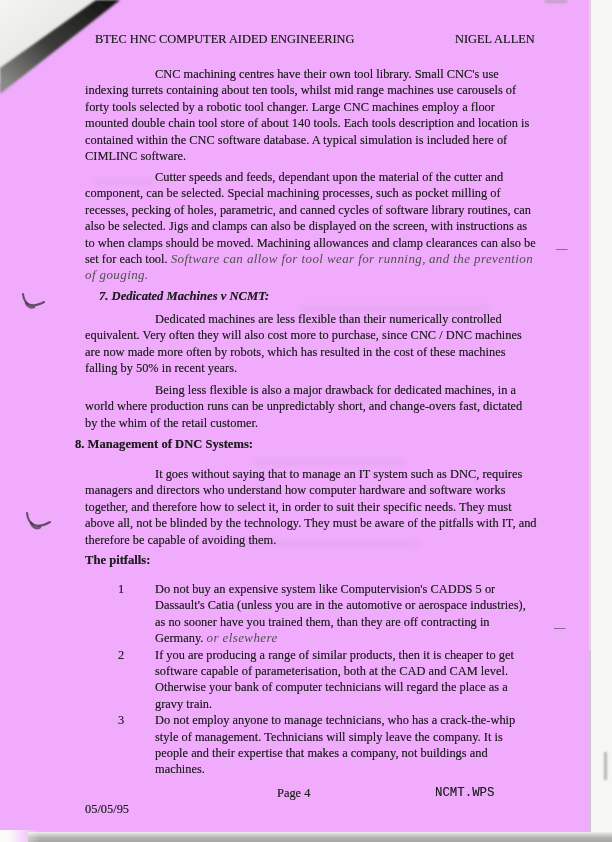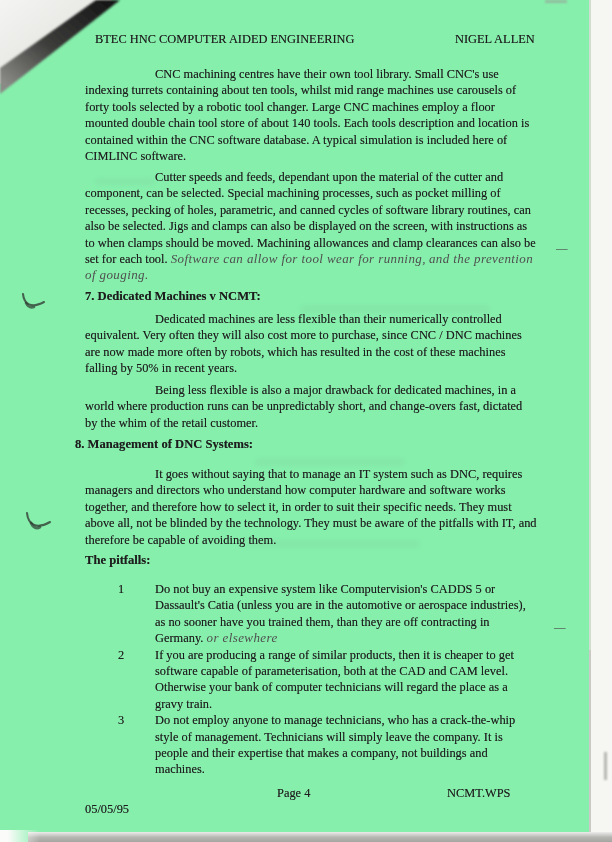--- a/index.html
+++ b/index.html
@@ -4,21 +4,21 @@
 <style>
   html,body { margin:0; padding:0; }
   body {
     width:612px; height:842px;
     background:#ffffff;
     font-family:"Liberation Serif","DejaVu Serif",serif;
     color:#1d1d1d;
   }
   .page {
     position:relative; width:612px; height:842px; overflow:hidden;
-    background:#86efac;
+    background:#f0abfc;
   }
   .txt {
     position:absolute; font-size:12.4px; line-height:16.4px;
     text-shadow:0 0 0.5px rgba(40,40,40,0.55);
   }
   .indent { text-indent:70px; }
   .heading { font-weight:bold; font-size:12.6px; }
   .hw {
     font-style:italic; color:#4f4f4f; font-size:13px;
     letter-spacing:0.4px; text-shadow:none;
@@ -97,21 +97,21 @@
 
   <div class="txt indent" style="left:85px; top:66px; width:450px;">CNC machining centres have their own tool library. Small CNC's use indexing turrets containing about ten tools, whilst mid range machines use carousels of forty tools selected by a robotic tool changer. Large CNC machines employ a floor mounted double chain tool store of about 140 tools. Each tools description and location is contained within the CNC software database. A typical simulation is included here of CIMLINC software.</div>
 
   <div class="txt indent" style="left:85px; top:169px; width:452px;">
     <span>Cutter speeds and feeds, dependant upon the material of the cutter and component, can be selected. Special machining processes, such as pocket milling of recesses, pecking of holes, parametric, and canned cycles of software library routines, can also be selected. Jigs and clamps can also be displayed on the screen, with instructions as to when clamps should be moved. Machining allowances and clamp clearances can also be set for each tool.</span>
     <span class="hw">Software can allow for tool wear for running,</span>
     <span class="hw">and the prevention of gouging.</span>
   </div>
   <div class="hw-abs" style="left:556px; top:240px;">—</div>
 
-  <div class="txt heading" style="left:85px; top:288px;">7. Dedicated Machines v NCMT:</div>
+  <div class="txt heading" style="left:99px; top:288px;font-style:italic;">7. Dedicated Machines v NCMT:</div>
   <div class="txt indent" style="left:85px; top:311px; width:452px;">Dedicated machines are less flexible than their numerically controlled equivalent. Very often they will also cost more to purchase, since CNC / DNC machines are now made more often by robots, which has resulted in the cost of these machines falling by 50% in recent years.</div>
   <div class="txt indent" style="left:85px; top:382px; width:452px;">Being less flexible is also a major drawback for dedicated machines, in a world where production runs can be unpredictably short, and change-overs fast, dictated by the whim of the retail customer.</div>
 
   <div class="txt heading" style="left:75px; top:436px;">8. Management of DNC Systems:</div>
   <div class="txt indent" style="left:85px; top:466px; width:452px;">It goes without saying that to manage an IT system such as DNC, requires managers and directors who understand how computer hardware and software works together, and therefore how to select it, in order to suit their specific needs. They must above all, not be blinded by the technology. They must be aware of the pitfalls with IT, and therefore be capable of avoiding them.</div>
 
   <div class="txt heading" style="left:85px; top:552px;">The pitfalls:</div>
 
   <div class="txt" style="left:85px; top:581px; width:450px;">
     <div class="pit-row">
@@ -127,21 +127,21 @@
     </div>
     <div class="pit-row">
       <div class="pit-num">3</div>
       <div class="pit-text">Do not employ anyone to manage technicians, who has a crack-the-whip style of management. Technicians will simply leave the company. It is people and their expertise that makes a company, not buildings and machines.</div>
     </div>
   </div>
   <div class="hw-abs" style="left:554px; top:619px;">—</div>
 
   <div class="footer-item" style="left:85px; top:786px;margin-top:16px;">05/05/95</div>
   <div class="footer-item" style="left:277px; top:786px;">Page 4</div>
-  <div class="footer-item" style="left:447px; top:786px;">NCMT.WPS</div>
+  <div class="footer-item" style="left:435px; top:786px;font-family:Liberation Mono, monospace;">NCMT.WPS</div>
 
   <svg class="pen-tick" style="left:19px; top:291px;" width="30" height="24">
     <path d="M4 3 C5 13, 12 18, 25 11" fill="none" stroke="#2c2c2a" stroke-width="2.1" stroke-linecap="round" opacity="0.85"></path>
     <path d="M7 12 C9 16, 12 17, 15 16" fill="none" stroke="#1e1e1c" stroke-width="2.6" stroke-linecap="round" opacity="0.7"></path>
   </svg>
   <svg class="pen-tick" style="left:23px; top:510px;" width="32" height="26">
     <path d="M4 3 C5 14, 13 20, 27 12" fill="none" stroke="#2c2c2a" stroke-width="2.1" stroke-linecap="round" opacity="0.85"></path>
     <path d="M8 13 C10 18, 14 19, 17 17" fill="none" stroke="#1e1e1c" stroke-width="2.8" stroke-linecap="round" opacity="0.7"></path>
   </svg>
 

